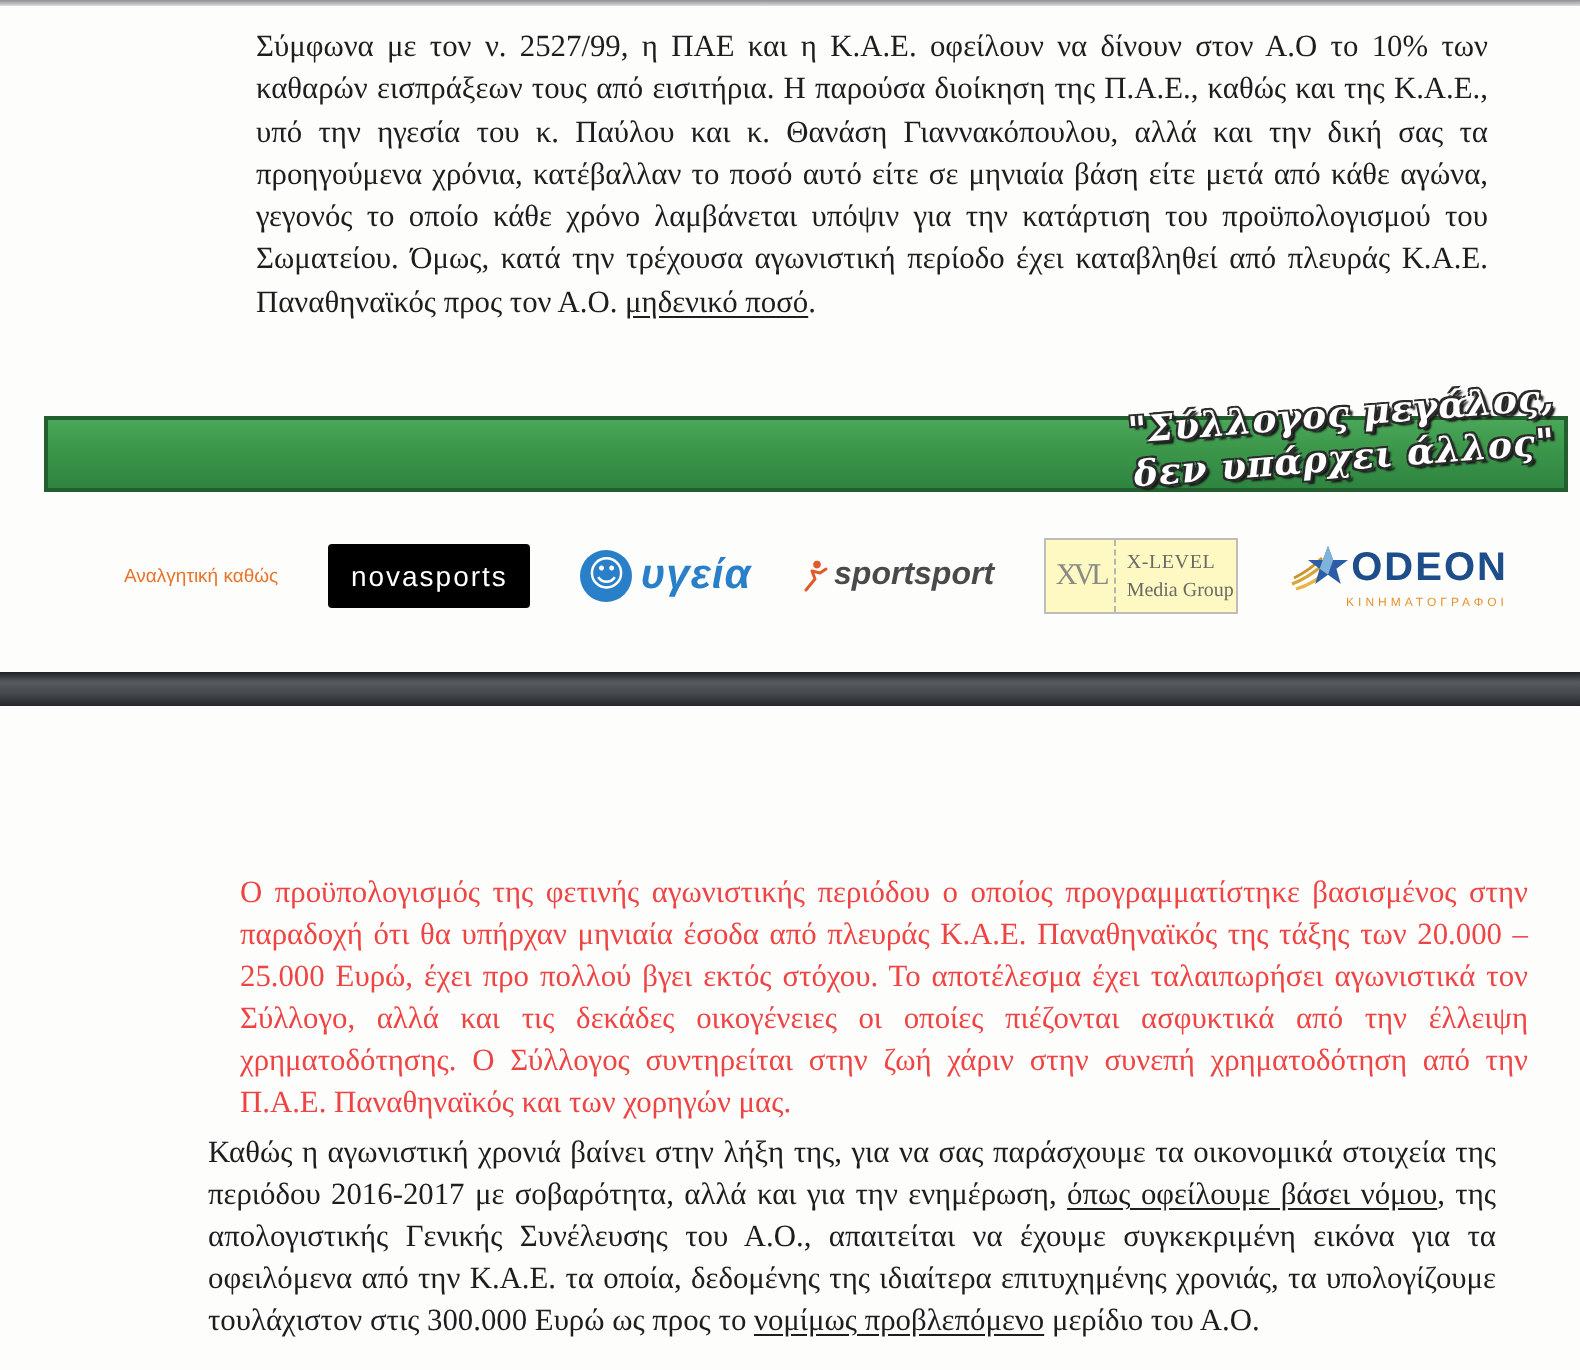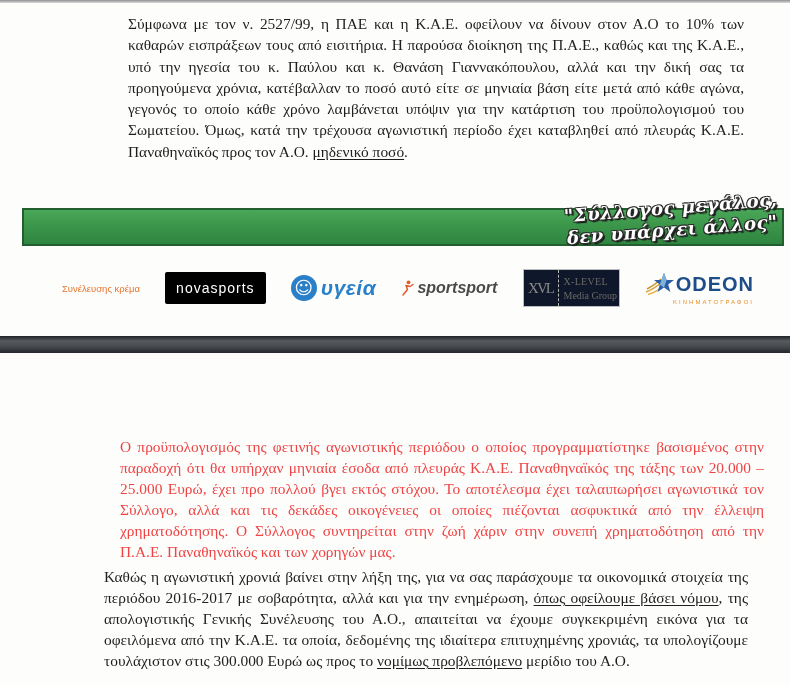--- a/index.html
+++ b/index.html
@@ -55,21 +55,21 @@
     display:flex;align-items:center;justify-content:center;font-size:18px;line-height:1;
     font-family:"DejaVu Sans", sans-serif;
   }
   .yg-name{font-size:21px;font-weight:bold;color:#2a7fc9;letter-spacing:.5px;font-style:italic;}
   .sp-ergo{display:flex;align-items:baseline;font-style:italic;color:#4a4a4a;font-size:16px;}
   .sp-ergo svg{margin-right:3px;align-self:center;}
   .ergo-light{font-weight:600;}
   .ergo-bold{font-weight:800;}
   .sp-xlevel{
     width:97px;height:38px;border:1px solid #bdbdbd;box-sizing:border-box;
-    display:flex;align-items:stretch;background:#0f172a;color:#6a6a66;
+    display:flex;align-items:stretch;background:#fef9c3;color:#6a6a66;
     font-family:"Liberation Serif", serif;
   }
   .xl-mono{
     width:34px;display:flex;align-items:center;justify-content:center;
     font-size:15px;letter-spacing:-2px;color:#8a8a86;
   }
   .xl-divider{border-left:1px dashed #b5b5b2;}
   .xl-text{flex:1;display:flex;flex-direction:column;justify-content:center;padding-left:5px;}
   .xl-line1{font-size:10px;letter-spacing:.3px;}
   .xl-line2{font-size:10px;margin-top:3px;}
@@ -103,21 +103,21 @@
 
 <div class="banner"></div>
 <div class="slogan">
   <div>"Σύλλογος μεγάλος,</div>
   <div>δεν υπάρχει άλλος"</div>
 </div>
 
 <div class="sponsors">
 
   <div class="sp-counterpain">
-    <div class="cp-sub">Συνέλευσης κρέμα</div>
+    <div class="cp-sub">Αναλγητική καθώς</div>
   </div>
 
   <div class="sp-nova">novasports</div>
 
   <div class="sp-ygeia">
     <span class="yg-circle">☺</span>
     <span class="yg-name">υγεία</span>
   </div>
 
   <div class="sp-ergo">

